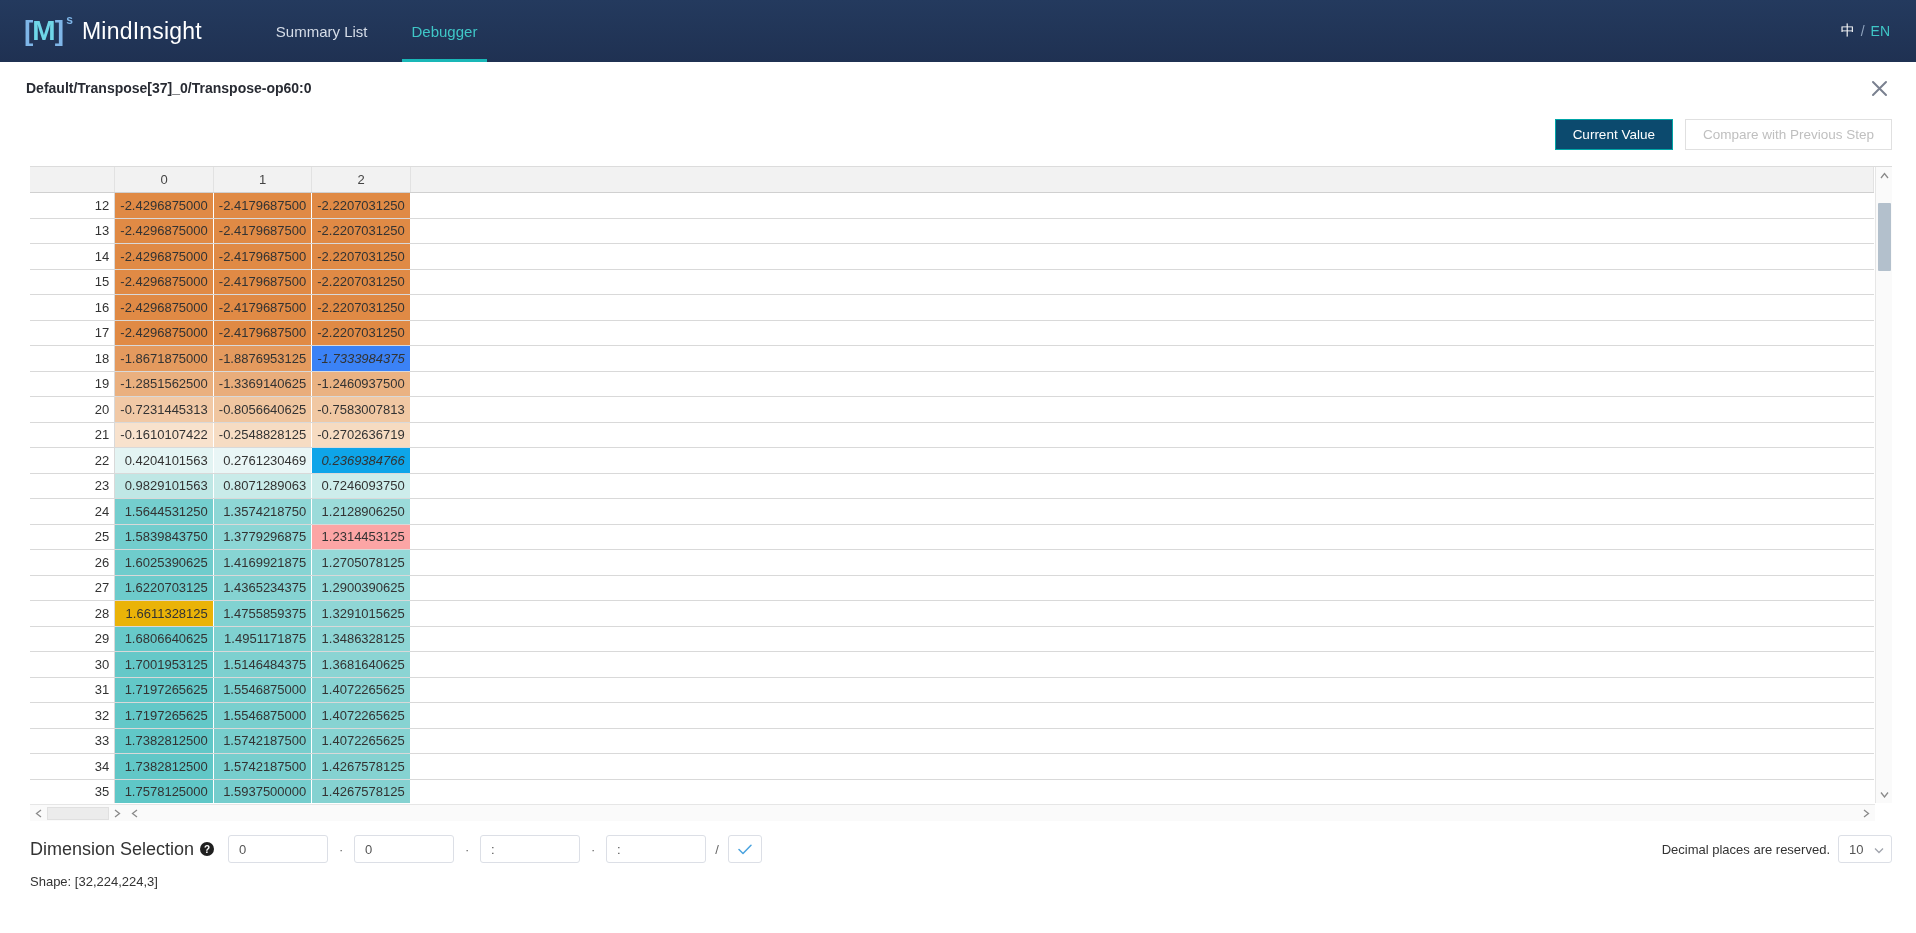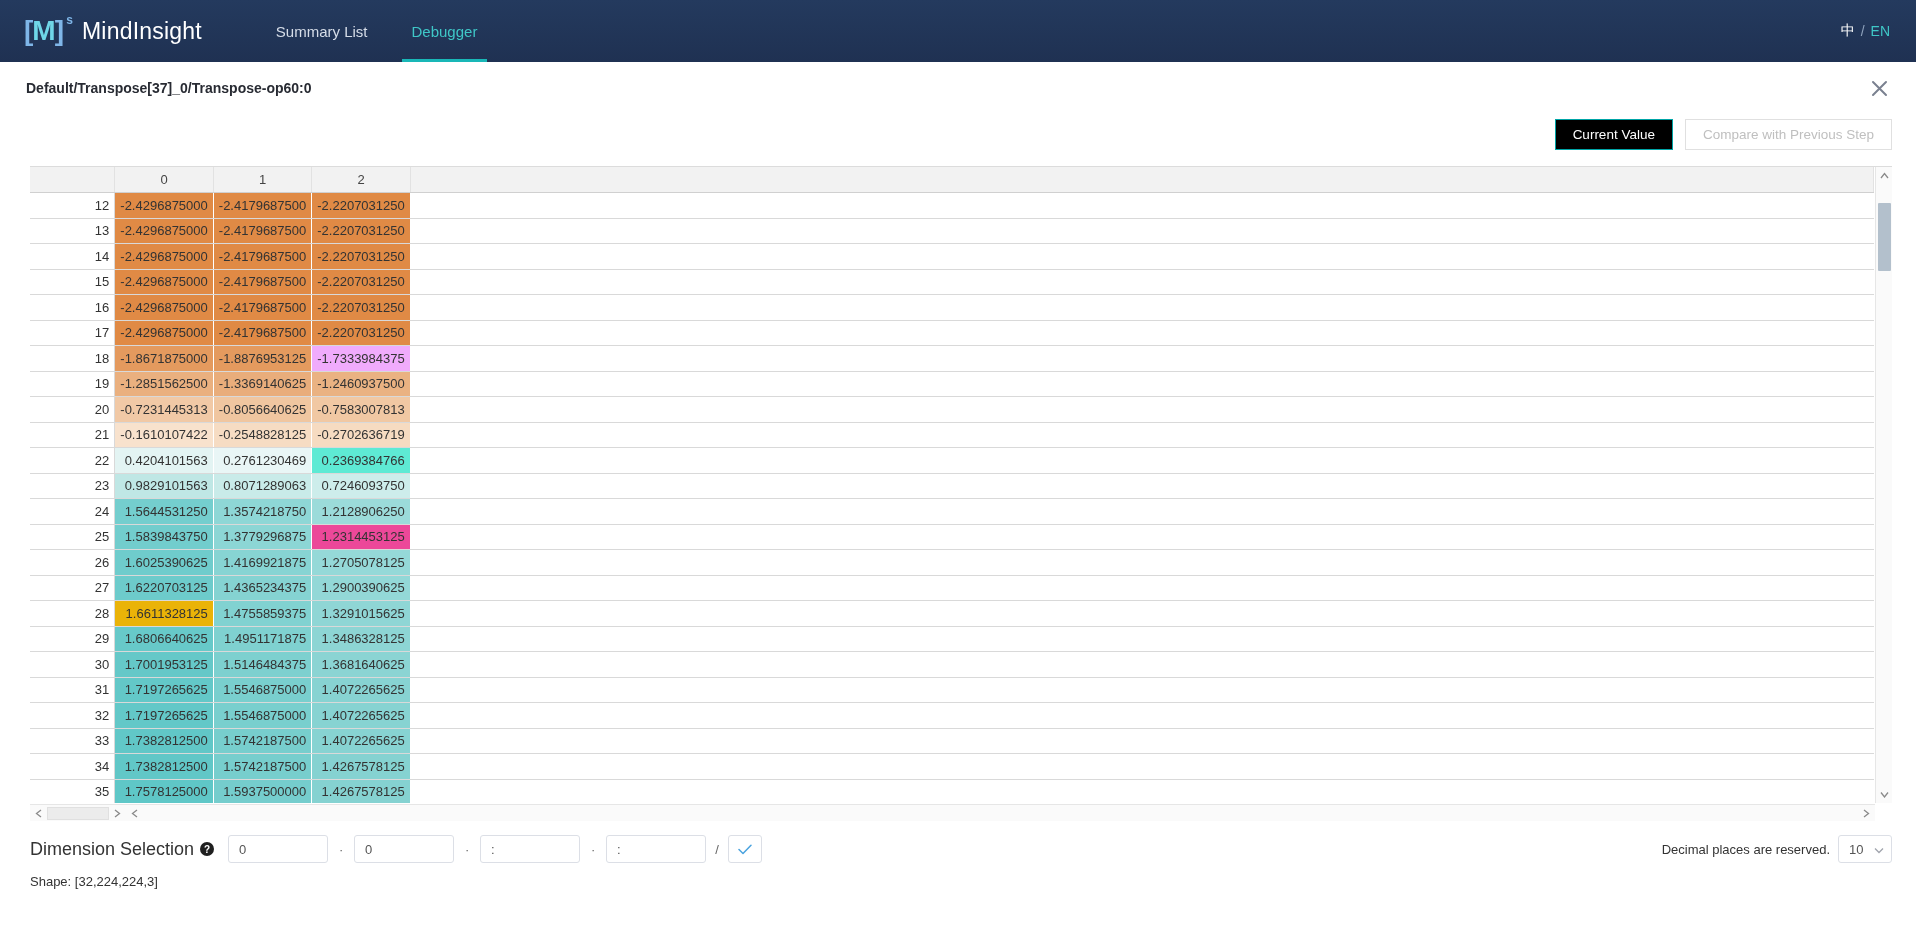--- a/index.html
+++ b/index.html
@@ -65,21 +65,21 @@
   
   .btn-row {
     display: flex; justify-content: flex-end; align-items: center;
     padding: 0 24px; height: 40px; gap: 12px;
   }
   .btn {
     height: 31px; padding: 0 17px; font-size: 13.5px;
     display: flex; align-items: center; justify-content: center;
     border: 1px solid transparent; cursor: pointer; white-space: nowrap;
   }
-  .btn-primary { background: #000000; color: #ffffff; border-color: #00a5a7; }
+  .btn-primary { background: #0c4a6e; color: #ffffff; border-color: #00a5a7; }
   .btn-disabled {
     background: #ffffff; color: #bfbfbf; border-color: #e0e0e0;
     cursor: not-allowed;
   }
 
   
   .table-wrap {
     margin: 12px 24px 0 30px;
     position: relative;
     height: 655px;
@@ -269,21 +269,21 @@
             <td class="rowh">17</td>
             <td class="val" style="background: rgb(224, 138, 69);">-2.4296875000</td>
             <td class="val" style="background: rgb(224, 138, 69);">-2.4179687500</td>
             <td class="val" style="background: rgb(224, 138, 69);">-2.2207031250</td>
             <td class="blank-col"></td>
           </tr>
           <tr>
             <td class="rowh">18</td>
             <td class="val" style="background: rgb(228, 154, 94);">-1.8671875000</td>
             <td class="val" style="background: rgb(228, 154, 94);">-1.8876953125</td>
-            <td class="val" style="background: #f0abfc;">-1.7333984375</td>
+            <td class="val" style="background: #3b82f6; font-style: italic;">-1.7333984375</td>
             <td class="blank-col"></td>
           </tr>
           <tr>
             <td class="rowh">19</td>
             <td class="val" style="background: rgb(234, 176, 127);">-1.2851562500</td>
             <td class="val" style="background: rgb(233, 173, 123);">-1.3369140625</td>
             <td class="val" style="background: rgb(234, 178, 130);">-1.2460937500</td>
             <td class="blank-col"></td>
           </tr>
           <tr>
@@ -297,42 +297,42 @@
             <td class="rowh">21</td>
             <td class="val" style="background: rgb(248, 226, 205);">-0.1610107422</td>
             <td class="val" style="background: rgb(246, 220, 195);">-0.2548828125</td>
             <td class="val" style="background: rgb(246, 219, 193);">-0.2702636719</td>
             <td class="blank-col"></td>
           </tr>
           <tr>
             <td class="rowh">22</td>
             <td class="val" style="background: rgb(227, 244, 243);">0.4204101563</td>
             <td class="val" style="background: rgb(233, 246, 246);">0.2761230469</td>
-            <td class="val" style="background: #5eead4;">0.2369384766</td>
+            <td class="val" style="background: #0ea5e9; font-style: italic;">0.2369384766</td>
             <td class="blank-col"></td>
           </tr>
           <tr>
             <td class="rowh">23</td>
             <td class="val" style="background: rgb(191, 231, 229); text-align: right;">0.9829101563</td>
             <td class="val" style="background: rgb(201, 235, 233);">0.8071289063</td>
             <td class="val" style="background: rgb(205, 237, 235);">0.7246093750</td>
             <td class="blank-col"></td>
           </tr>
           <tr>
             <td class="rowh">24</td>
             <td class="val" style="background: rgb(116, 206, 206);">1.5644531250</td>
             <td class="val" style="background: rgb(142, 215, 214);">1.3574218750</td>
             <td class="val" style="background: rgb(155, 219, 218);">1.2128906250</td>
             <td class="blank-col"></td>
           </tr>
           <tr>
             <td class="rowh">25</td>
             <td class="val" style="background: rgb(114, 205, 205);">1.5839843750</td>
             <td class="val" style="background: rgb(140, 214, 213);">1.3779296875</td>
-            <td class="val" style="background: #ec4899;">1.2314453125</td>
+            <td class="val" style="background: #fca5a5;">1.2314453125</td>
             <td class="blank-col"></td>
           </tr>
           <tr>
             <td class="rowh">26</td>
             <td class="val" style="background: rgb(111, 204, 204);">1.6025390625</td>
             <td class="val" style="background: rgb(135, 212, 211);">1.4169921875</td>
             <td class="val" style="background: rgb(149, 217, 216);">1.2705078125</td>
             <td class="blank-col"></td>
           </tr>
           <tr>

